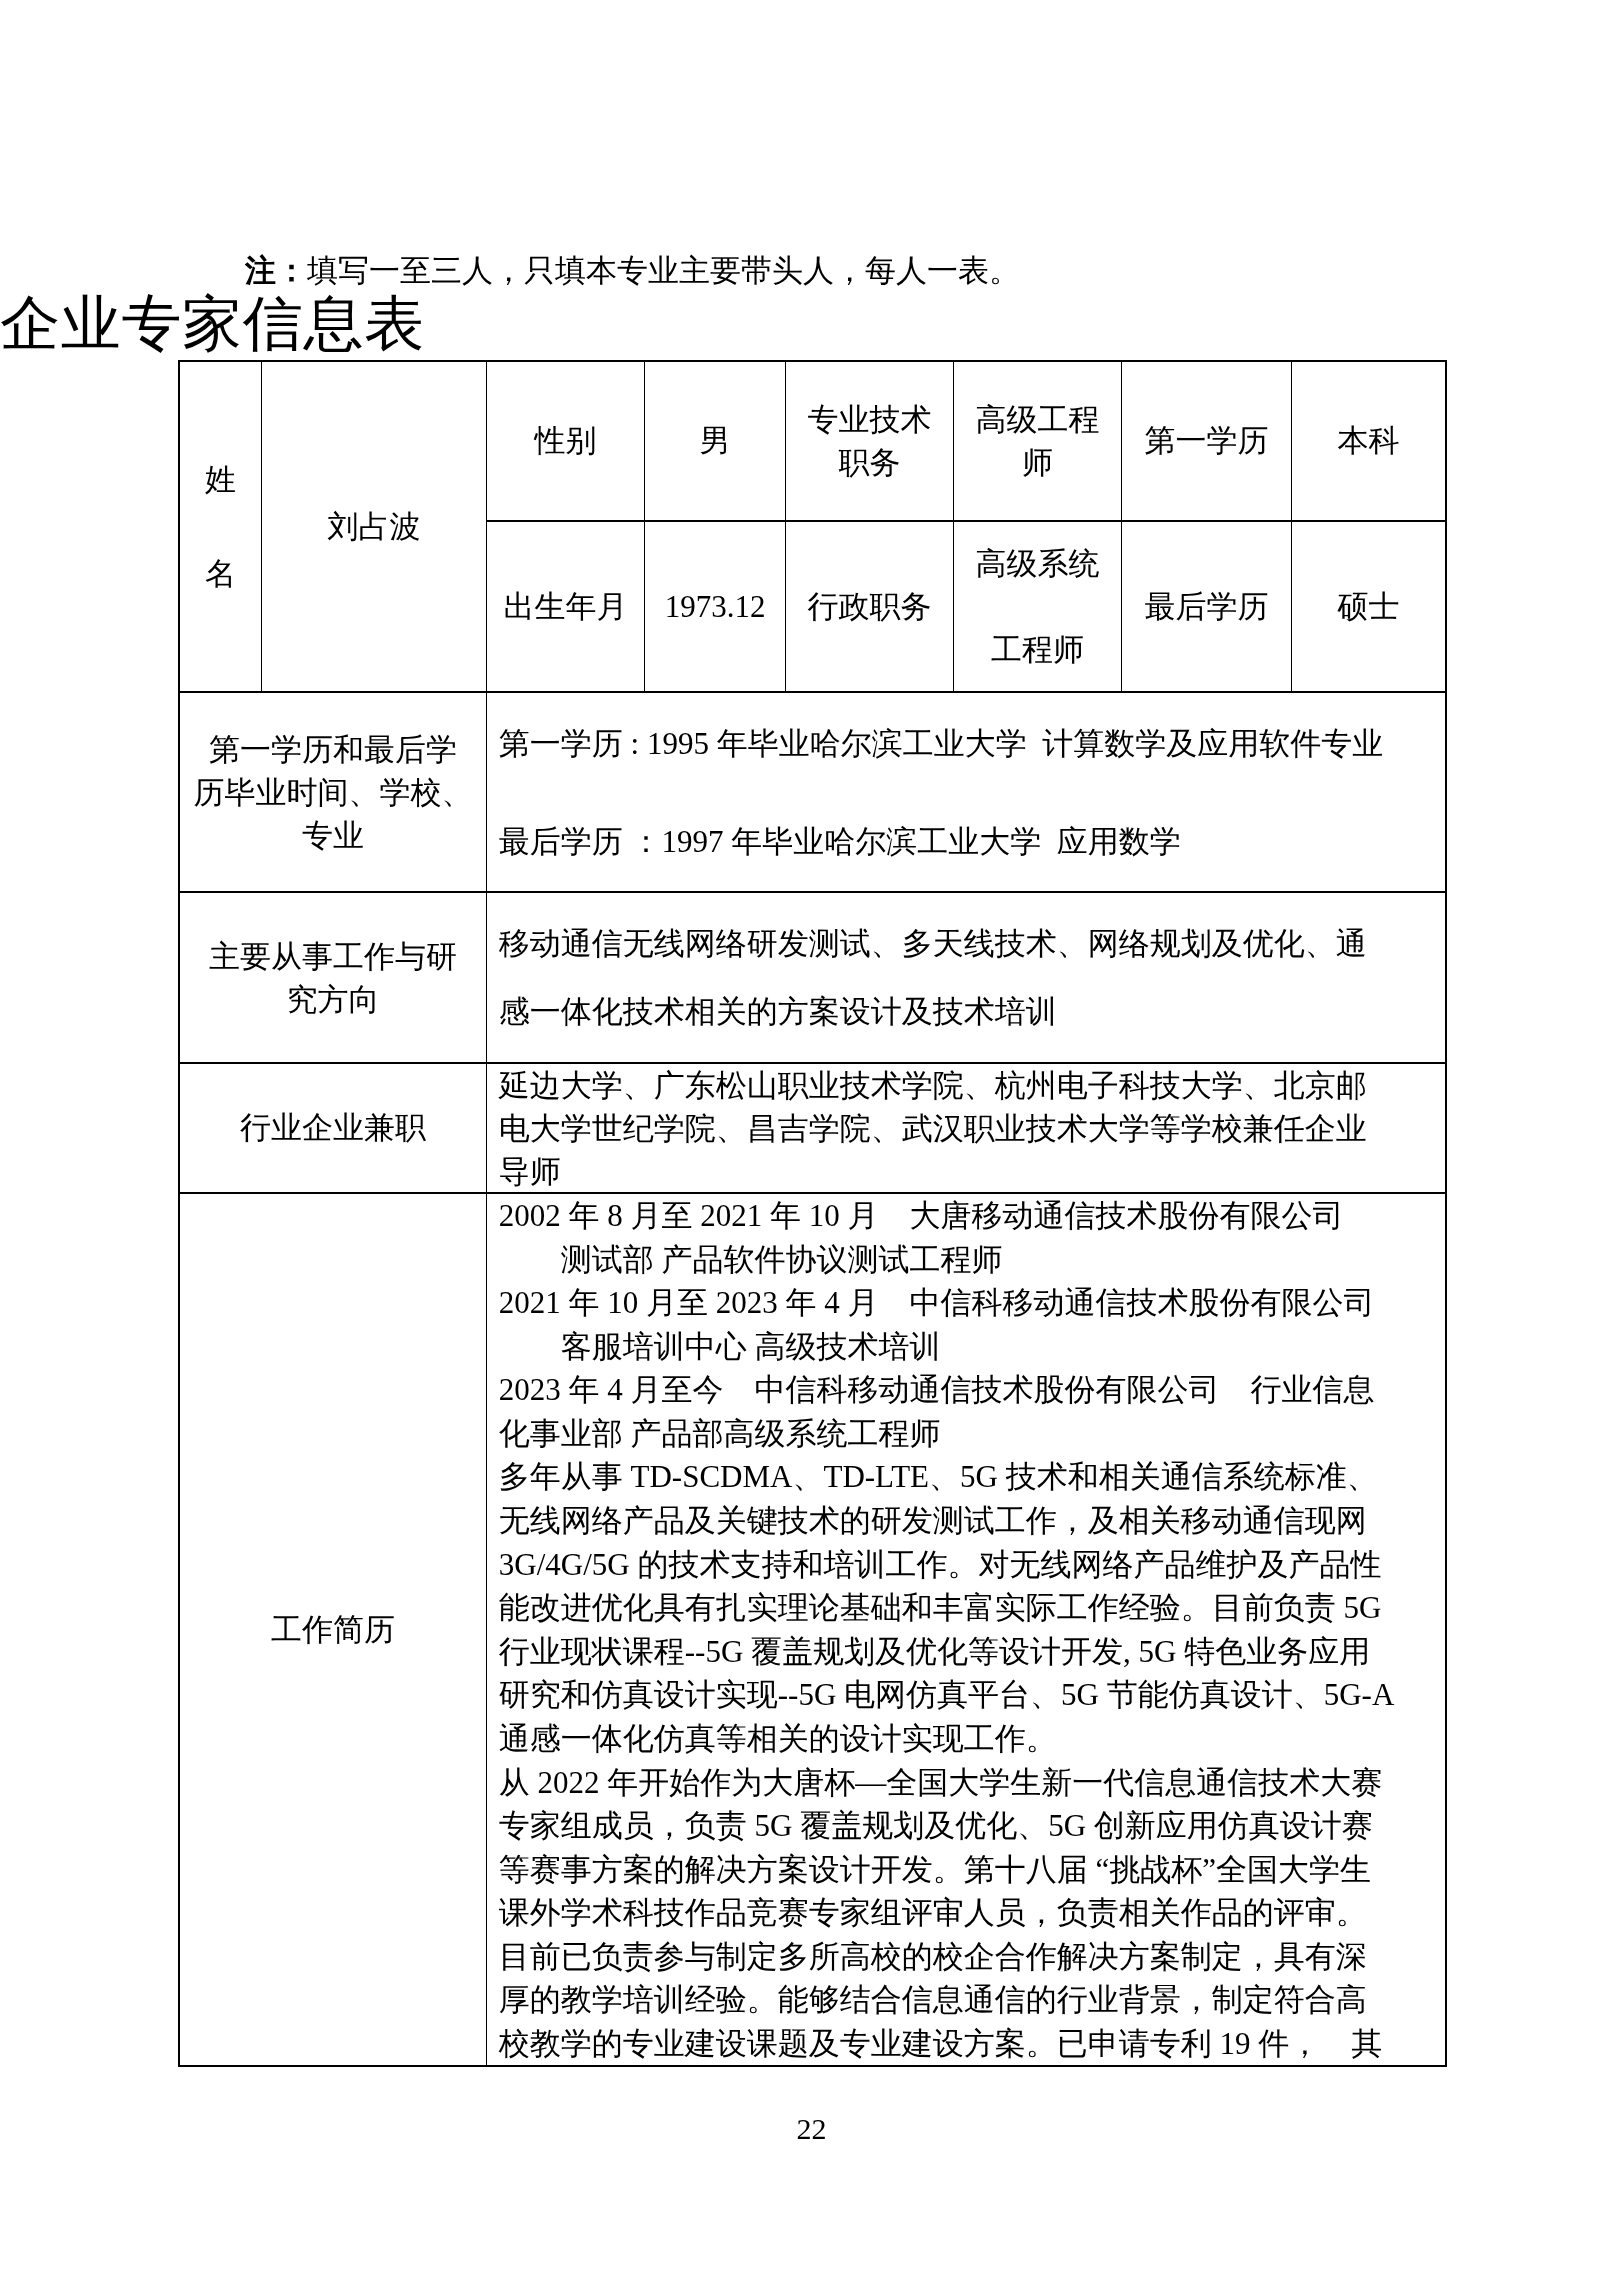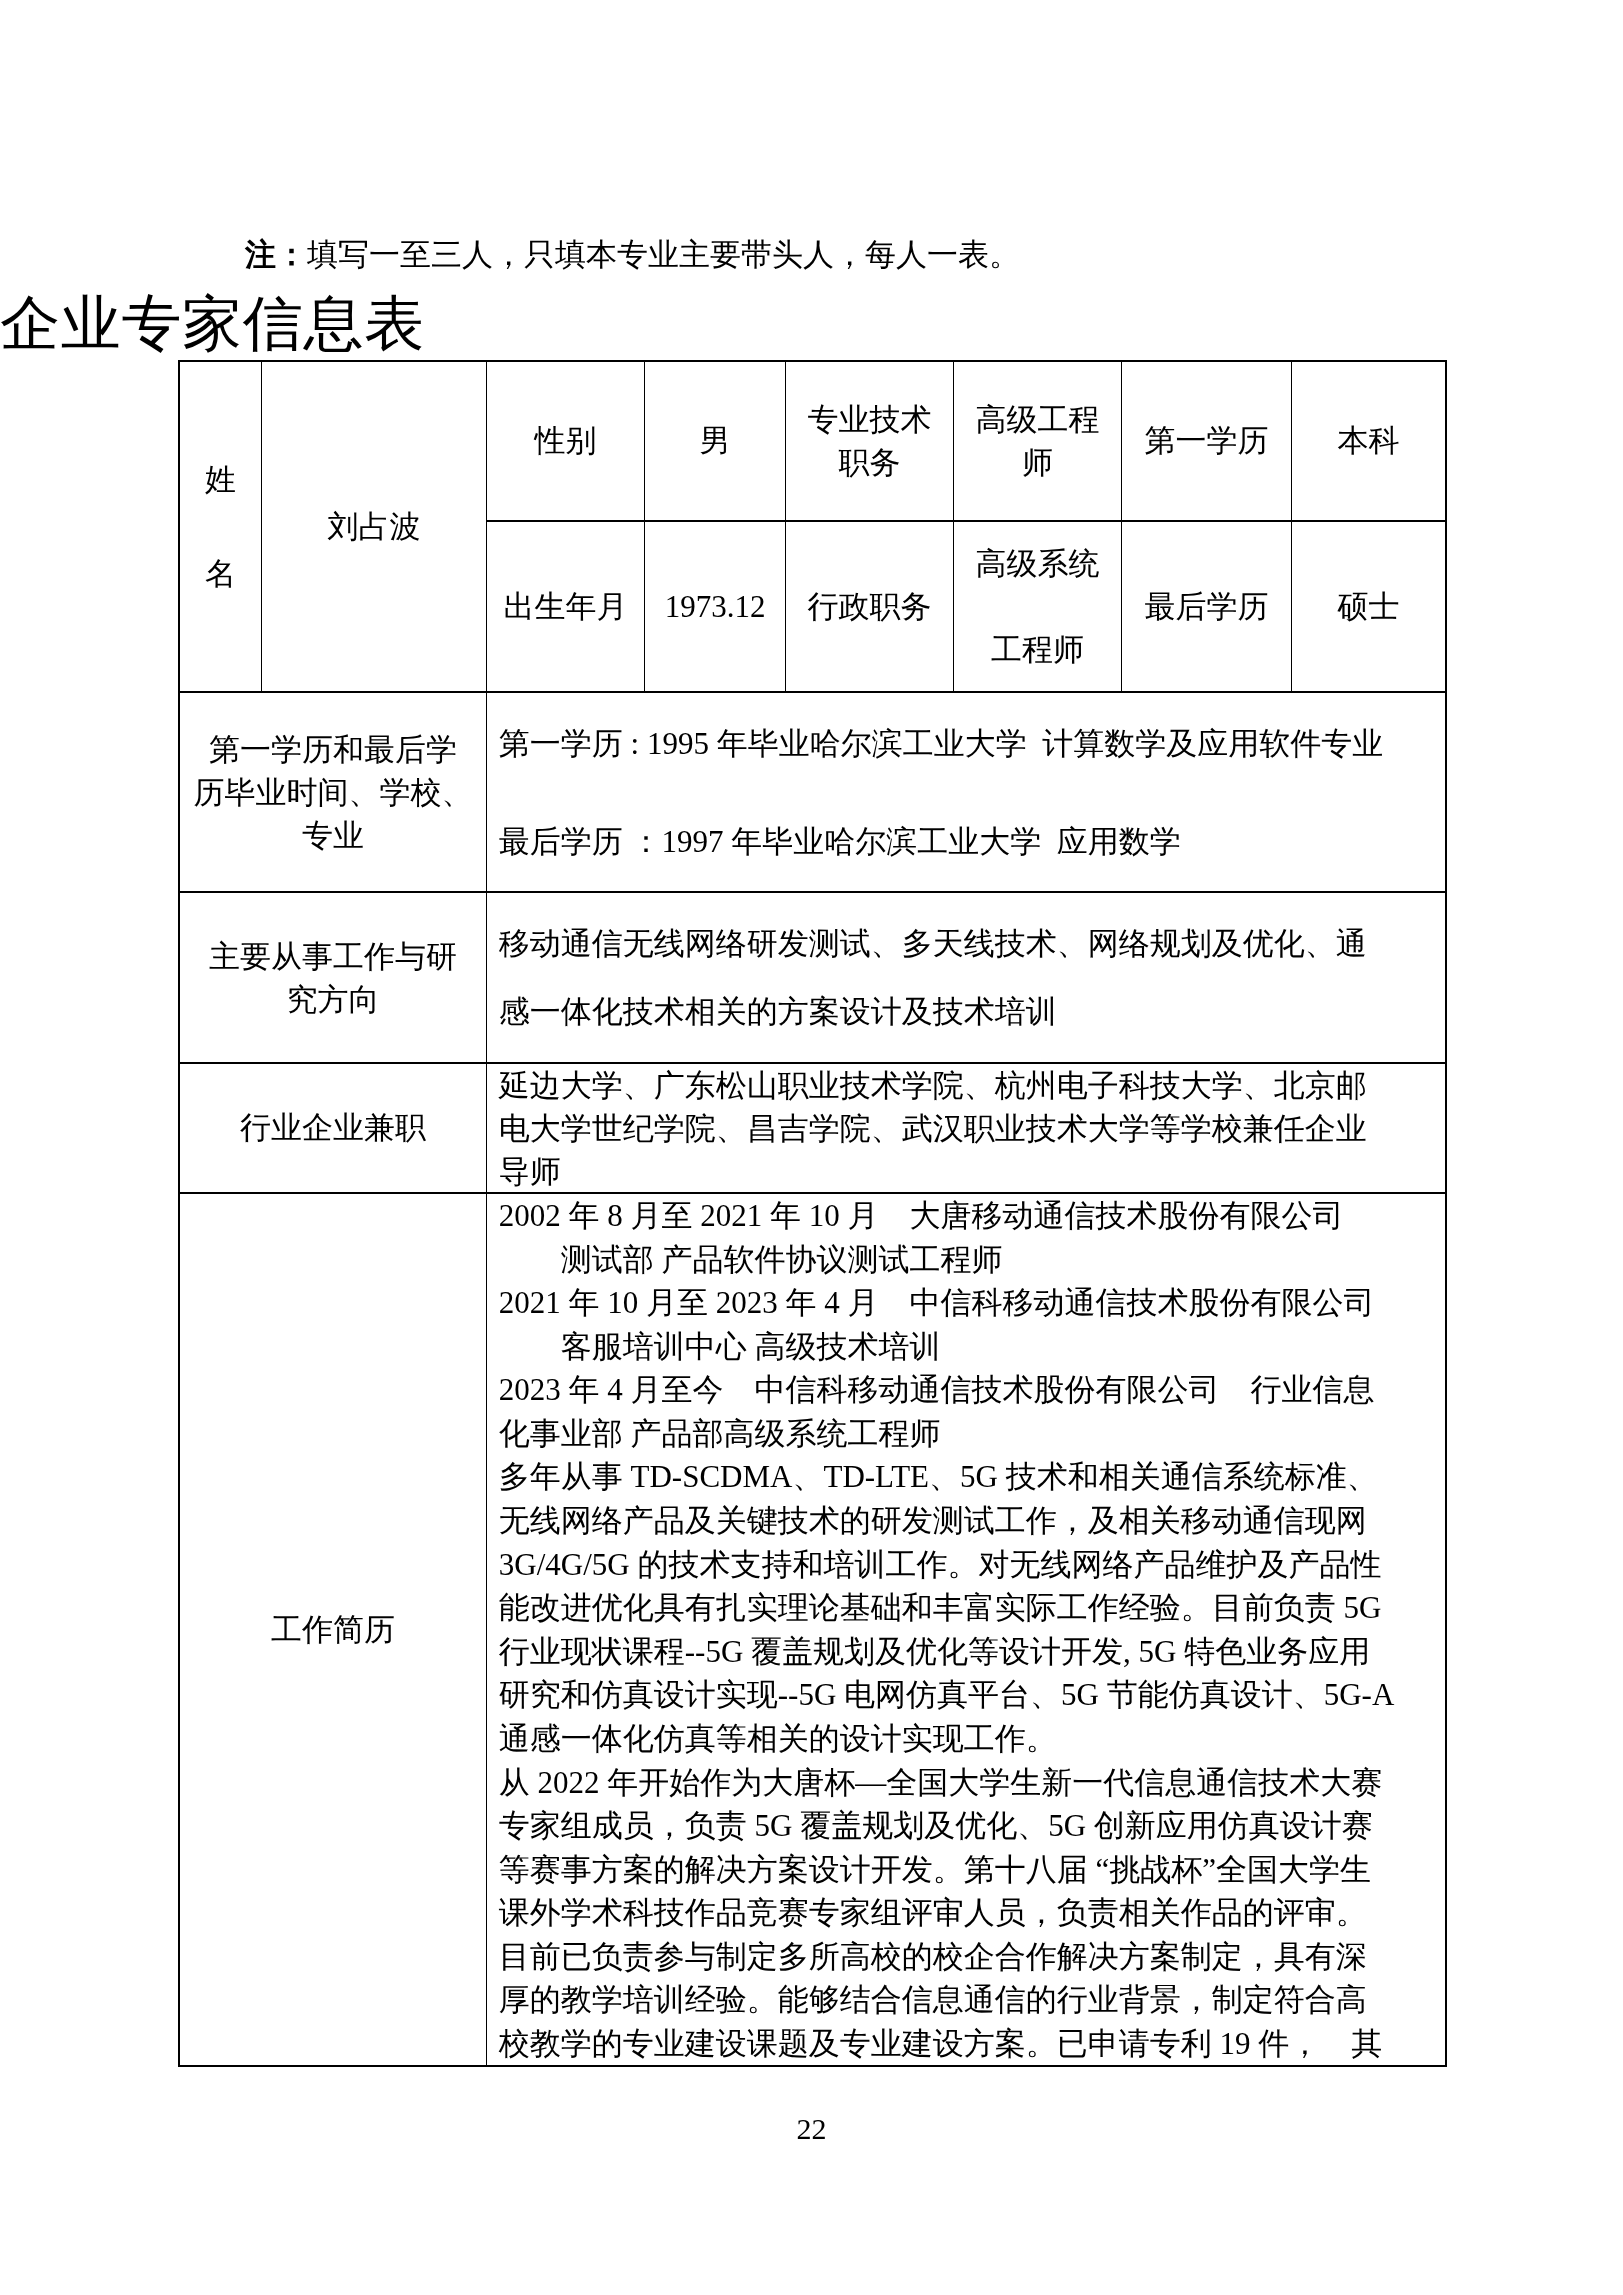--- a/index.html
+++ b/index.html
@@ -5,21 +5,21 @@
   html,body{margin:0;padding:0;background:#ffffff;}
   .page{
     position:relative;
     width:1623px;height:2295px;
     background:#ffffff;
     color:#000;
     font-family:"Liberation Serif","DejaVu Serif",serif;
     overflow:hidden;
   }
   .note{
-    position:absolute;left:245px;top:236px;
+    position:absolute;left:245px;top:252px;
     font-size:31px;line-height:38px;white-space:pre;
   }
   .note .prefix{font-weight:bold;}
   .doc-title{
     position:absolute;left:0;top:292px;width:100%;
     text-align:left;
     font-family:"Liberation Sans","DejaVu Sans",sans-serif;
     font-size:60px;line-height:63px;font-weight:500;
     letter-spacing:0.7px;
   }

